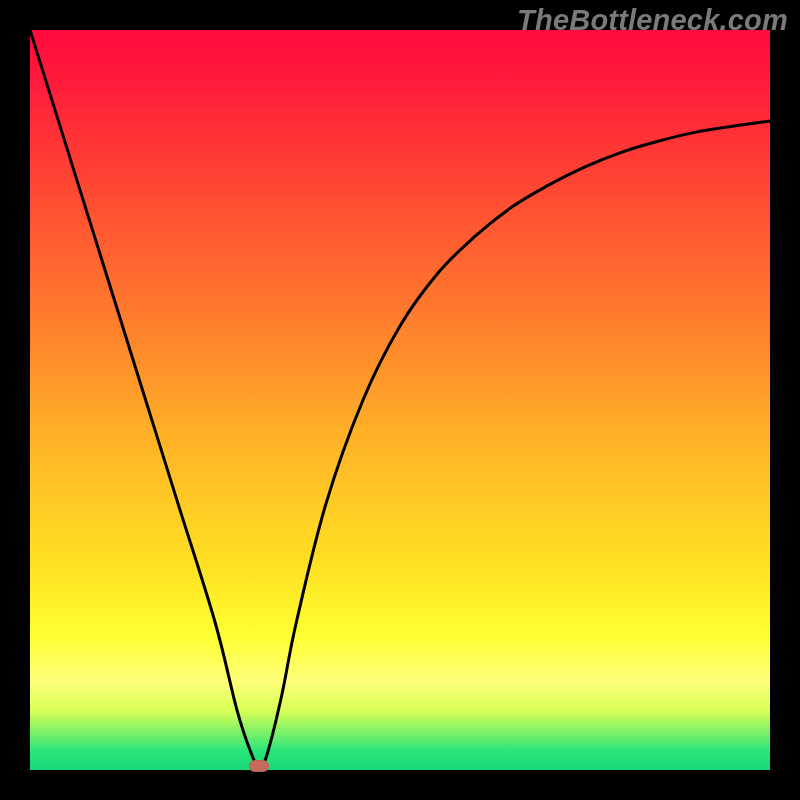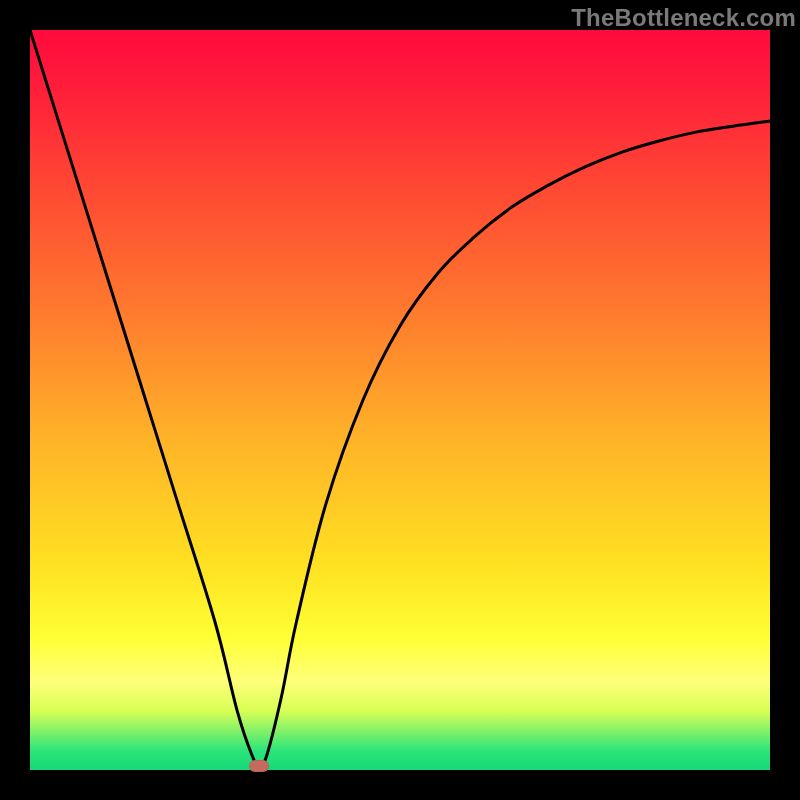--- a/index.html
+++ b/index.html
@@ -36,27 +36,28 @@
       #ffff7a 88%,
       #d8ff55 92%,
       #7af06a 95%,
       #29e47a 97.5%,
       #17d877 100%
     );
   }
   .watermark {
     position: absolute;
     top: 4px;
-    right: 4px;
+    right: 12px;
     color: #7a7a7a;
-    font-size: 24px;
+    font-size: 29px;
     font-weight: 600;
     letter-spacing: 0.2px;
     pointer-events: none;
     user-select: none;
+    font-style: italic;
   }
   svg.curve {
     position: absolute;
     left: 0;
     top: 0;
     width: 740px;
     height: 740px;
     overflow: visible;
   }
   .marker {

